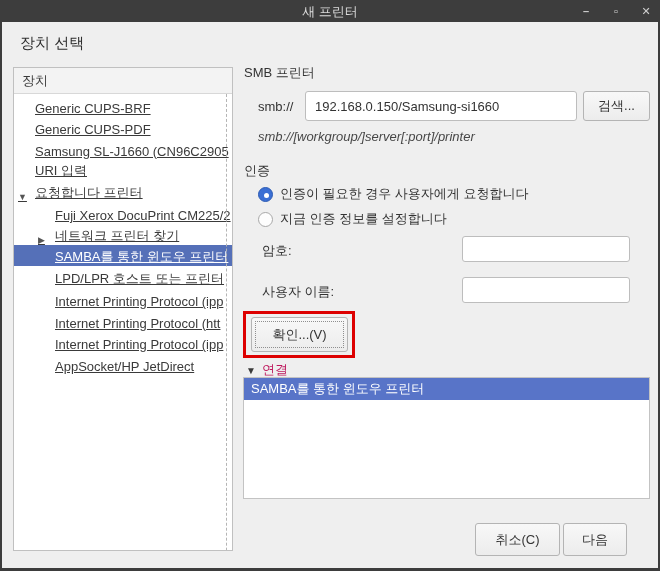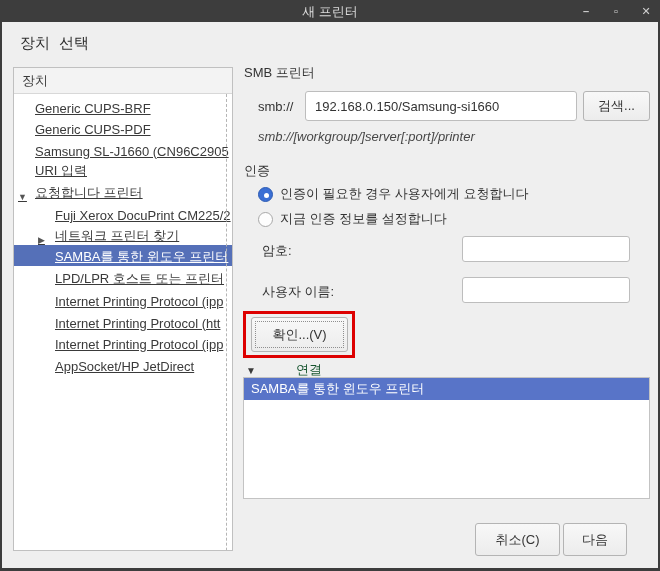--- a/index.html
+++ b/index.html
@@ -4,21 +4,21 @@
 <style>
   html,body{margin:0;padding:0;background:#555;}
   *{box-sizing:border-box;font-family:"Liberation Sans","DejaVu Sans",sans-serif;}
   .window{position:relative;width:660px;height:571px;background:#3d3d3d;overflow:hidden;}
   .titlebar{position:absolute;left:0;top:0;width:660px;height:22px;background:#3d3d3d;color:#d9d9d9;}
   .title{position:absolute;left:0;right:0;top:3px;text-align:center;font-size:13px;color:#dcdcdc;}
   .winctrls{position:absolute;right:6px;top:0;height:22px;display:flex;align-items:center;gap:14px;}
   .wbtn{width:16px;height:16px;display:flex;align-items:center;justify-content:center;
         color:#cfcfcf;font-size:11px;font-weight:bold;cursor:default;}
   .content{position:absolute;left:2px;top:22px;width:656px;height:546px;background:#efefef;}
-  .page-title{position:absolute;left:18px;top:12px;font-size:15px;color:#2e2e2e;font-family:Liberation Mono, monospace;}
+  .page-title{position:absolute;left:18px;top:12px;font-size:15px;color:#2e2e2e;}
 
   
   .device-panel{position:absolute;left:11px;top:45px;width:220px;height:484px;background:#fff;
                 border:1px solid #c0c0c0;overflow:hidden;}
   .device-header{height:26px;background:#f3f3f3;border-bottom:1px solid #d8d8d8;
                  display:flex;align-items:center;padding-left:8px;font-size:13px;color:#3a3a3a;}
   .tree{position:relative;}
   .col-sep{position:absolute;top:0;bottom:-406px;right:5px;width:0;border-left:1px dashed #b5b5b5;z-index:5;}
   .trow{display:flex;align-items:flex-end;height:21.5px;font-size:13px;color:#3a3a3a;
         white-space:nowrap;overflow:hidden;cursor:default;text-decoration:underline;}
@@ -44,21 +44,21 @@
   .radio-row{position:absolute;display:flex;align-items:center;gap:7px;}
   .radio{width:15px;height:15px;border-radius:50%;flex:0 0 15px;}
   .radio.on{background:#3b6fd4;border:1px solid #2d5cb4;position:relative;}
   .radio.on::after{content:"";position:absolute;left:5px;top:5px;width:5px;height:5px;
                    border-radius:50%;background:#fff;}
   .radio.off{background:#fdfdfd;border:1px solid #a8a8a8;}
   .radio-label{font-size:13px;color:#333;}
 
   .conn-expander{position:absolute;left:244px;top:339px;display:flex;align-items:center;gap:6px;cursor:default;}
   .conn-tri{font-size:10px;color:#3a3a3a;}
-  .conn-label{font-size:13px;color:#14532d;margin-left:34px;}
+  .conn-label{font-size:13px;color:#be185d;}
   .conn-list{position:absolute;left:241px;top:355px;width:407px;height:122px;background:#fff;
              border:1px solid #c3c3c3;overflow:hidden;}
   .conn-row{height:22px;display:flex;align-items:center;padding-left:7px;font-size:13px;cursor:default;}
   .conn-row.sel{background:#5874c8;color:#fff;}
 </style>
 </head>
 <body>
 
 <div class="window">
   <div class="titlebar">

